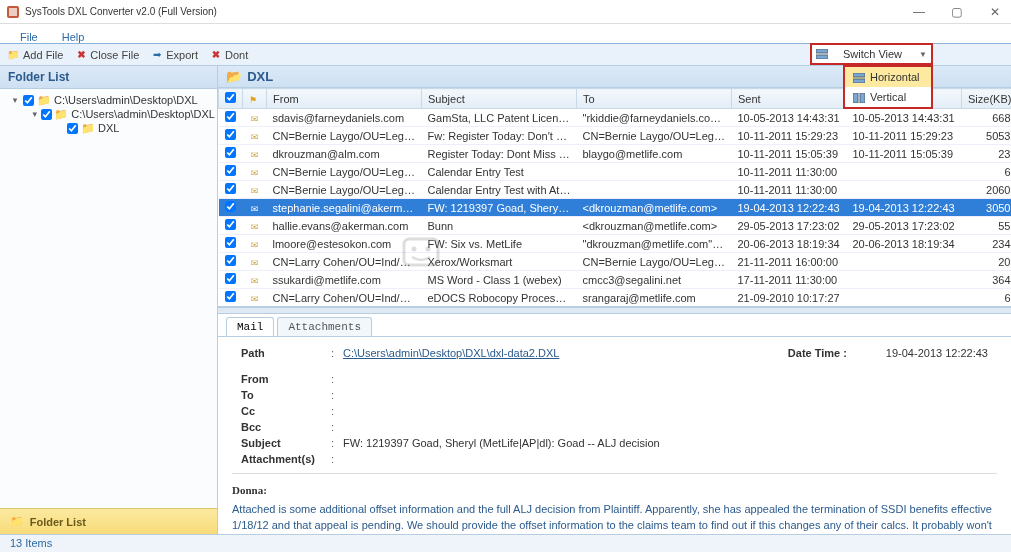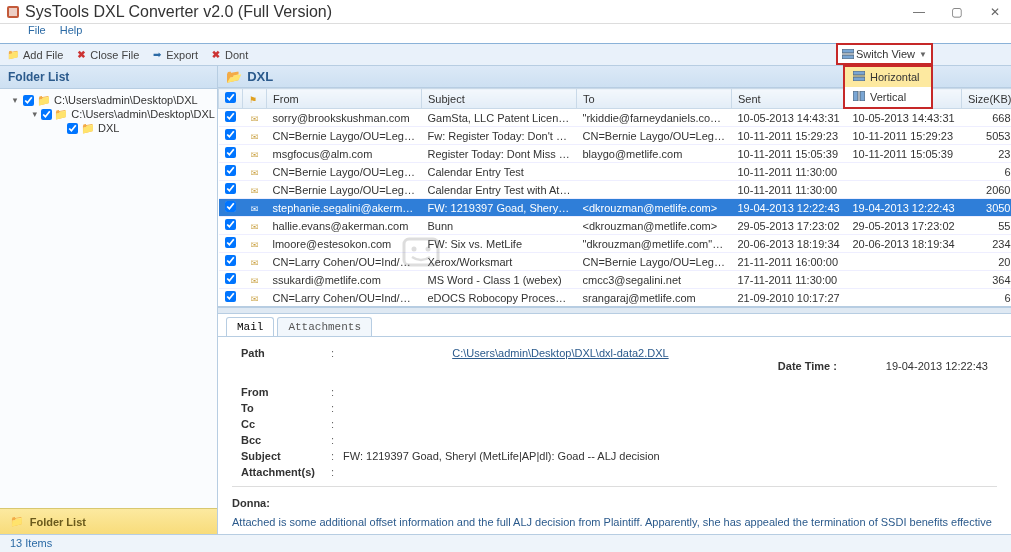--- a/index.html
+++ b/index.html
@@ -1,34 +1,34 @@
 <!DOCTYPE html>
 <html><head>
 <meta charset="utf-8">
 <style>
 * { box-sizing: border-box; margin: 0; padding: 0; }
 body { font-family: "Segoe UI", Tahoma, sans-serif; font-size: 11px; color: #333; background: #f0f0f0; width: 1011px; height: 552px; overflow: hidden; position: relative; }
 .titlebar { height: 24px; background: #fff; border-bottom: 1px solid #ddd; display: flex; align-items: center; padding: 0 6px; }
 .titlebar .icon { width: 14px; height: 14px; margin-right: 5px; display: inline-flex; }
-.titlebar .title { font-size: 16px; color: #333; }
+.titlebar .title { font-size: 10px; color: #333; }
 .titlebar .winctl { margin-left: auto; display: flex; gap: 18px; color: #666; font-size: 12px; }
 .titlebar .winctl span { cursor: pointer; width: 20px; text-align: center; }
-.menubar { height: 20px; background: #fff; border-bottom: 1px solid #8ab2d8; padding-left: 28px; display: flex; gap: 14px; align-items: flex-start; color: #2b6aa5; font-size: 11px; }
+.menubar { height: 20px; background: #fff; border-bottom: 1px solid #8ab2d8; padding-left: 20px; display: flex; gap: 24px; align-items: flex-end; color: #2b6aa5; font-size: 11px; }
 .menubar span { cursor: pointer; }
 .toolbar { height: 22px; background: #e9f1fa; border-bottom: 1px solid #b7cde2; display: flex; align-items: center; padding-left: 8px; gap: 12px; font-size: 11px; position: relative; }
 .toolbar .tb-item { display: flex; align-items: center; gap: 3px; cursor: pointer; color: #444; }
 .toolbar .tb-item .i { width: 12px; height: 12px; display: inline-flex; align-items: center; justify-content: center; font-size: 10px; }
 .i-add { color: #2d8f2d; font-weight: bold; }
 .i-close { color: #c33; font-weight: bold; }
 .i-export { color: #2b6aa5; }
 .i-exit { color: #c33; font-weight: bold; }
-.switchview-box { position: absolute; right: 78px; top: -1px; border: 2px solid #c62828; background: #fff; min-width: 90px; height: 22px; display: flex; align-items: center; padding: 0 4px; gap: 2px; cursor: pointer; font-size: 11px; }
+.switchview-box { position: absolute; right: 78px; top: -1px; border: 2px solid #c62828; background: #fff; min-width: 90px; height: 22px; display: flex; align-items: center; padding: 0 4px; gap: 15px; cursor: pointer; font-size: 11px; }
 .dropdown-caret { color: #666; font-size: 8px; margin-left: 2px; }
 .switch-menu { position: absolute; right: 78px; top: 21px; background: #fff; border: 2px solid #c62828; min-width: 90px; z-index: 10; }
-.switch-menu .mi { padding: 4px 8px; display: flex; align-items: flex-start; gap: 5px; cursor: pointer; font-size: 11px; }
+.switch-menu .mi { padding: 4px 8px; display: flex; align-items: flex-end; gap: 5px; cursor: pointer; font-size: 11px; }
 .switch-menu .mi.hl { background: #fde9a0; }
 .main { display: flex; height: 468px; background: #fff; }
 .sidebar { width: 218px; border-right: 1px solid #b7cde2; display: flex; flex-direction: column; background: #fafcfe; }
 .sidebar-header { background: linear-gradient(#dce9f7, #cde0f2); border-bottom: 1px solid #b7cde2; padding: 4px 8px; font-weight: bold; color: #2b5a8c; font-size: 12px; }
 .tree { flex: 1; padding: 4px 2px; overflow: auto; }
 .tree-row { display: flex; align-items: center; gap: 3px; padding: 1px 0; cursor: pointer; }
 .tree-row.d1 { padding-left: 8px; }
 .tree-row.d2 { padding-left: 30px; }
 .tree-row.d3 { padding-left: 52px; }
 .tree .tw { width: 10px; text-align: center; color: #666; font-size: 9px; }
@@ -55,25 +55,25 @@
 .flag-icon { color: #e0a020; font-size: 9px; }
 .divider { height: 7px; background: #dfe9f3; border-top: 1px solid #b7cde2; border-bottom: 1px solid #b7cde2; cursor: ns-resize; }
 .tabs { display: flex; padding: 3px 8px 0 8px; gap: 3px; border-bottom: 1px solid #b7cde2; }
 .tab { border: 1px solid #b7cde2; border-bottom: none; background: #f2f7fc; padding: 3px 10px; font-size: 11px; cursor: pointer; border-radius: 3px 3px 0 0; color: #555; font-family: Liberation Mono, monospace; }
 .tab.active { background: #fff; color: #000; }
 .detail { padding: 8px 14px; font-size: 11px; overflow: auto; flex: 1; }
 .detail-row { display: flex; padding: 2px 9px; }
 .detail-row .k { width: 90px; font-weight: bold; color: #333; }
 .detail-row .c { color: #666; width: 12px; }
 .detail-row .v { flex: 1; color: #2b5a8c; }
-.detail-row.path .v { color: #2b5a8c; text-decoration: underline; text-align: center; }
+.detail-row.path .v { color: #2b5a8c; text-decoration: underline; }
 .detail-row .v.att { color: #6a5a1c; background: #fdf3d0; padding: 1px 6px; border: 1px solid #e8d890; display: inline-block; }
-.dt-right { margin-left: auto; display: flex; gap: 18px; margin-top: 13px; }
+.dt-right { margin-left: auto; display: flex; gap: 8px; }
 .body-area { border-top: 1px solid #ddd; margin-top: 6px; padding-top: 8px; color: #2b5a8c; line-height: 1.5; }
-.body-area .greet { font-weight: bold; color: #333; margin-bottom: 2px; }
+.body-area .greet { font-weight: bold; color: #333; margin-bottom: 2px; font-family: Liberation Serif, serif; }
 .statusbar { height: 18px; background: #eef4fa; border-top: 1px solid #b7cde2; padding: 2px 10px; font-size: 11px; color: #2b6aa5; }
 .watermark { position: absolute; top: 235px; left: 400px; font-size: 34px; color: rgba(120,120,120,0.25); font-weight: bold; pointer-events: none; z-index: 5; letter-spacing: 2px; display: flex; align-items: center; gap: 8px; }
 svg { display: block; }
 </style>
 </head>
 <body>
 
 <div class="titlebar">
   <span class="icon">
       <svg width="14" height="14" viewBox="0 0 14 14">
@@ -190,41 +190,41 @@
           <th class="col-to">To</th>
           <th class="col-sent">Sent</th>
           <th class="col-recv">Received</th>
           <th class="col-size">Size(KB)</th>
         </tr>
           </thead>
         <tbody id="grid-body">
             <tr>
     <td class="col-chk"><input type="checkbox" class="chk-s" checked="" style=""></td>
     <td class="col-flag"><span style="color:#c9a040;font-size:9px">✉</span></td>
-    <td class="col-from">sorry@brookskushman.com</td>
+    <td class="col-from">sdavis@farneydaniels.com</td>
     <td class="col-subj">GamSta, LLC Patent Licensin...</td>
     <td class="col-to">"rkiddie@farneydaniels.com...</td>
     <td class="col-sent">10-05-2013 14:43:31</td>
     <td class="col-recv">10-05-2013 14:43:31</td>
     <td class="col-size">668</td>
             </tr>
             <tr>
     <td class="col-chk"><input type="checkbox" class="chk-s" checked="" style=""></td>
     <td class="col-flag"><span style="color:#c9a040;font-size:9px">✉</span></td>
     <td class="col-from">CN=Bernie Laygo/OU=Leg/...</td>
     <td class="col-subj">Fw: Register Today: Don't Mi...</td>
     <td class="col-to">CN=Bernie Laygo/OU=Leg/...</td>
     <td class="col-sent">10-11-2011 15:29:23</td>
     <td class="col-recv">10-11-2011 15:29:23</td>
     <td class="col-size">5053</td>
             </tr>
             <tr>
     <td class="col-chk"><input type="checkbox" class="chk-s" checked="" style=""></td>
     <td class="col-flag"><span style="color:#c9a040;font-size:9px">✉</span></td>
-    <td class="col-from">msgfocus@alm.com</td>
+    <td class="col-from">dkrouzman@alm.com</td>
     <td class="col-subj">Register Today: Dont Miss O...</td>
     <td class="col-to">blaygo@metlife.com</td>
     <td class="col-sent">10-11-2011 15:05:39</td>
     <td class="col-recv">10-11-2011 15:05:39</td>
     <td class="col-size">23</td>
             </tr>
             <tr>
     <td class="col-chk"><input type="checkbox" class="chk-s" checked="" style=""></td>
     <td class="col-flag"><span style="color:#c9a040;font-size:9px">✉</span></td>
     <td class="col-from">CN=Bernie Laygo/OU=Leg/...</td>

